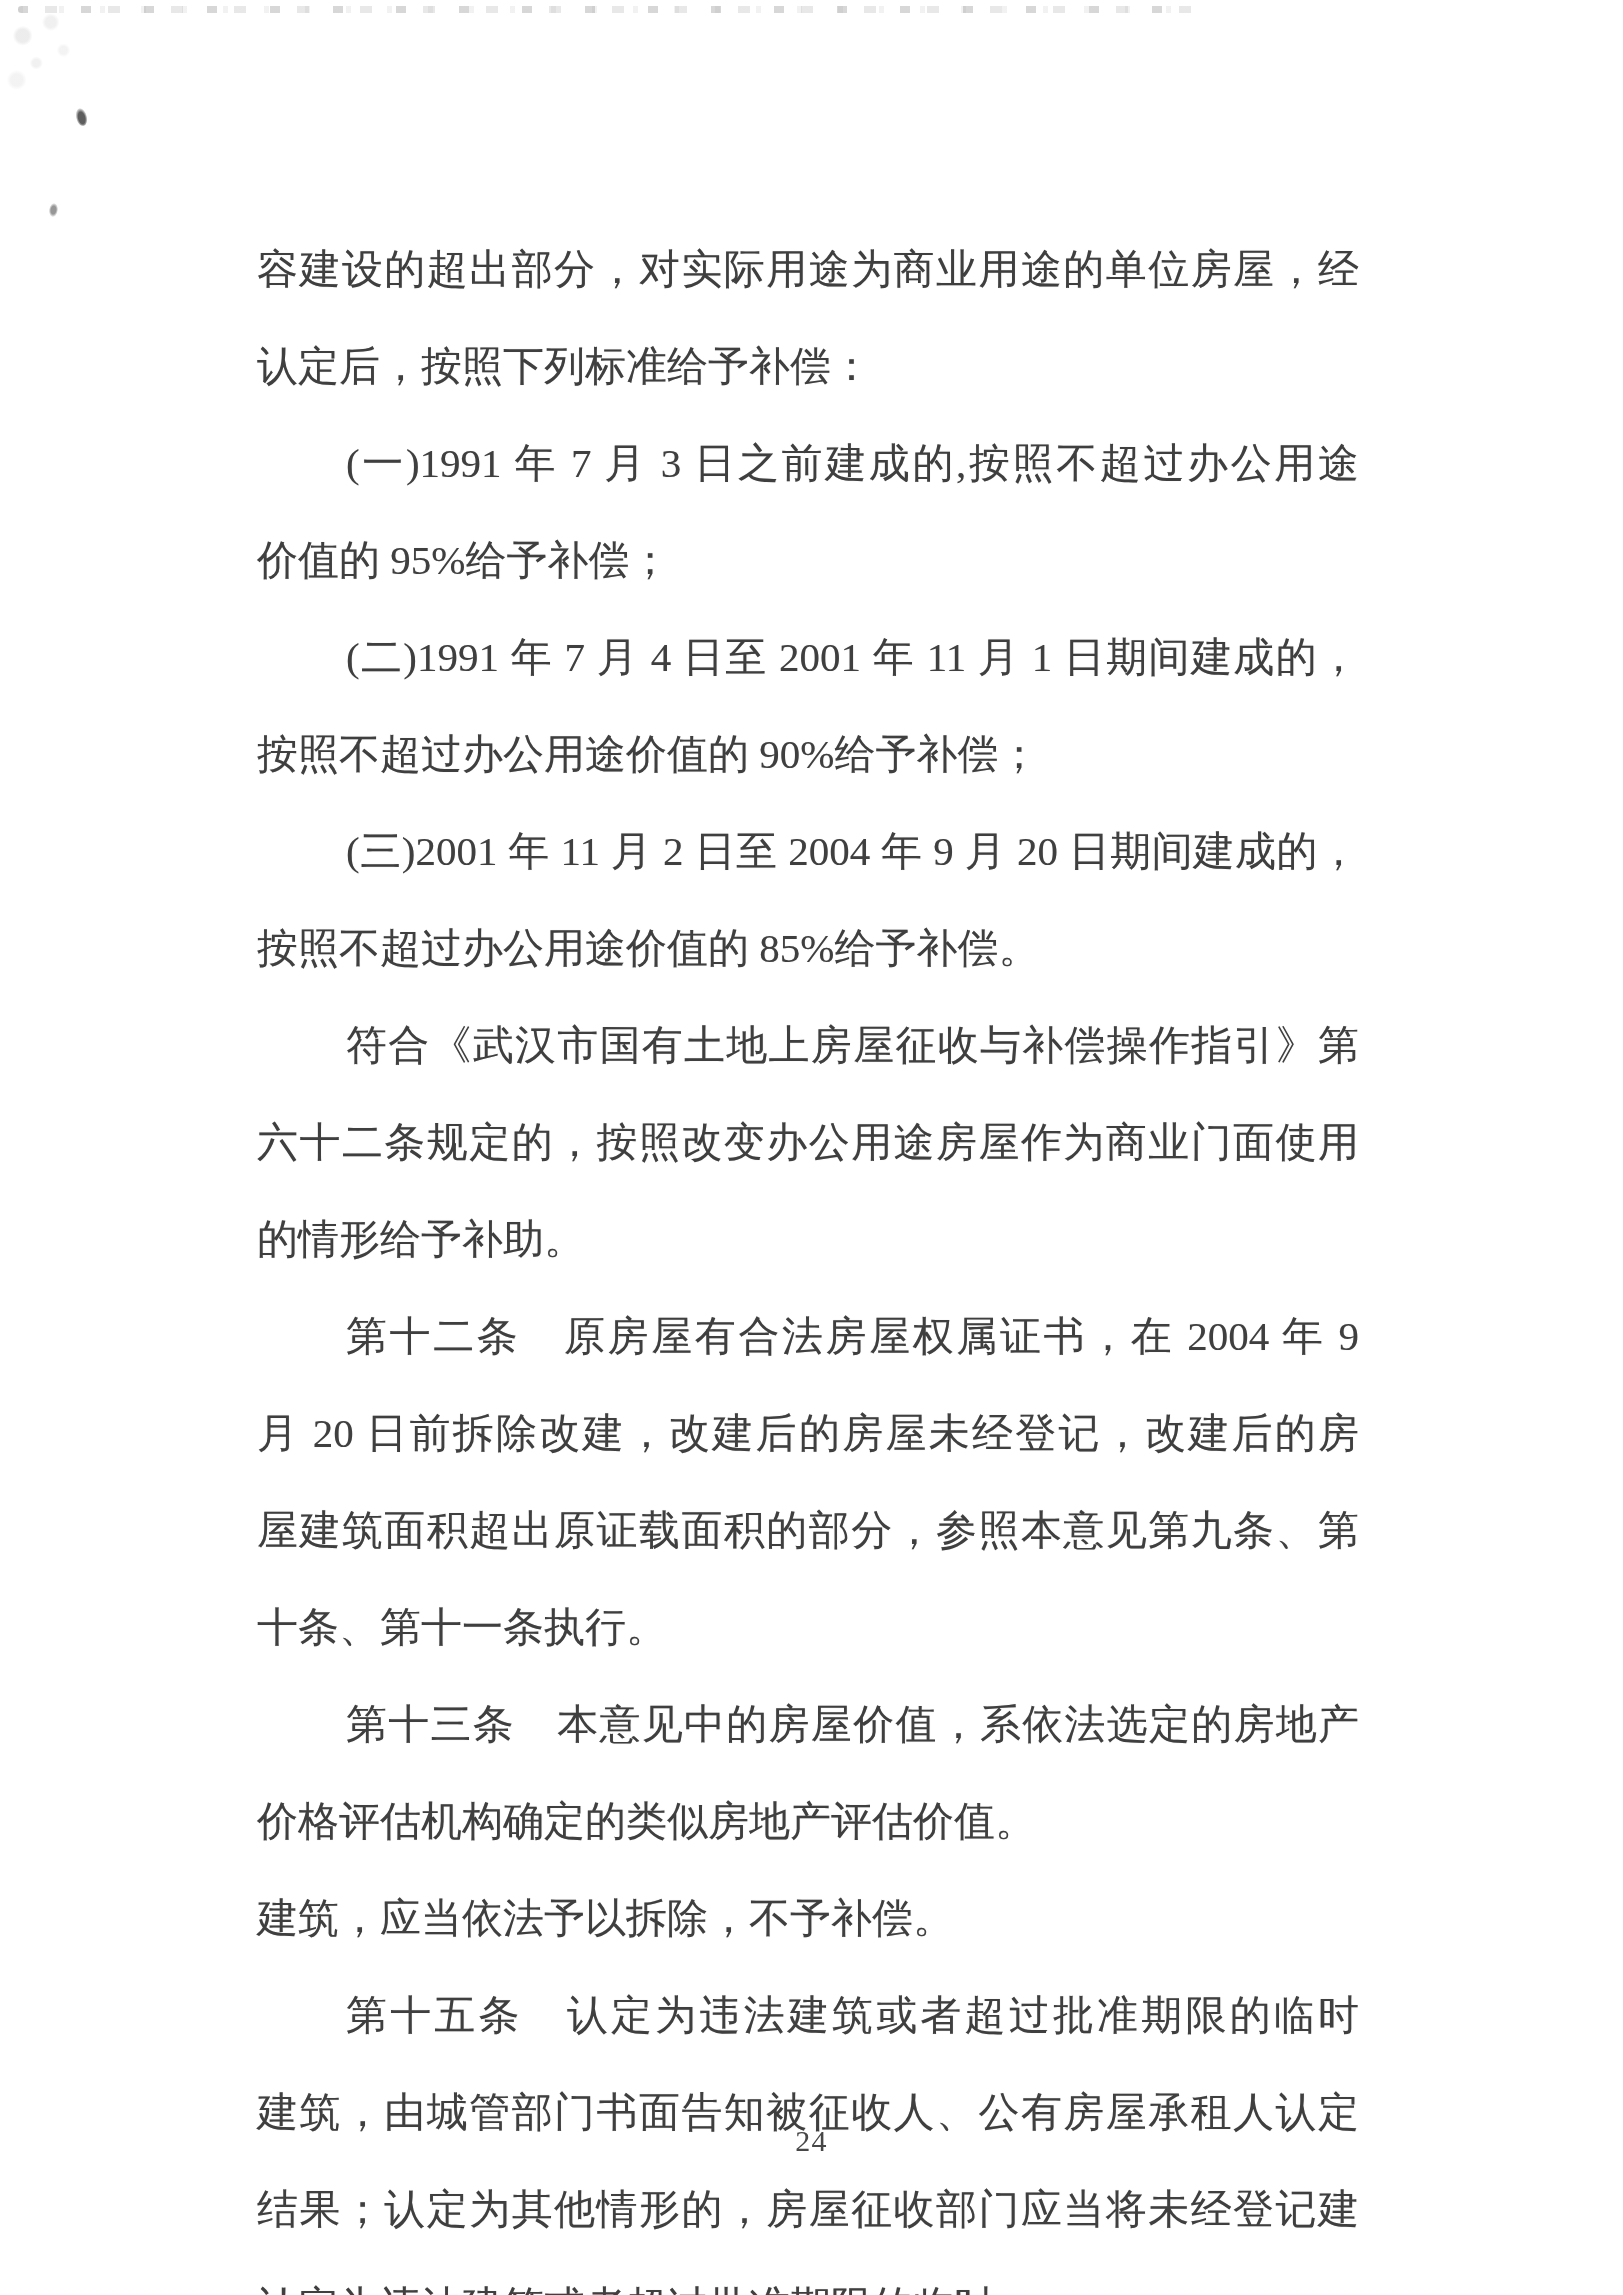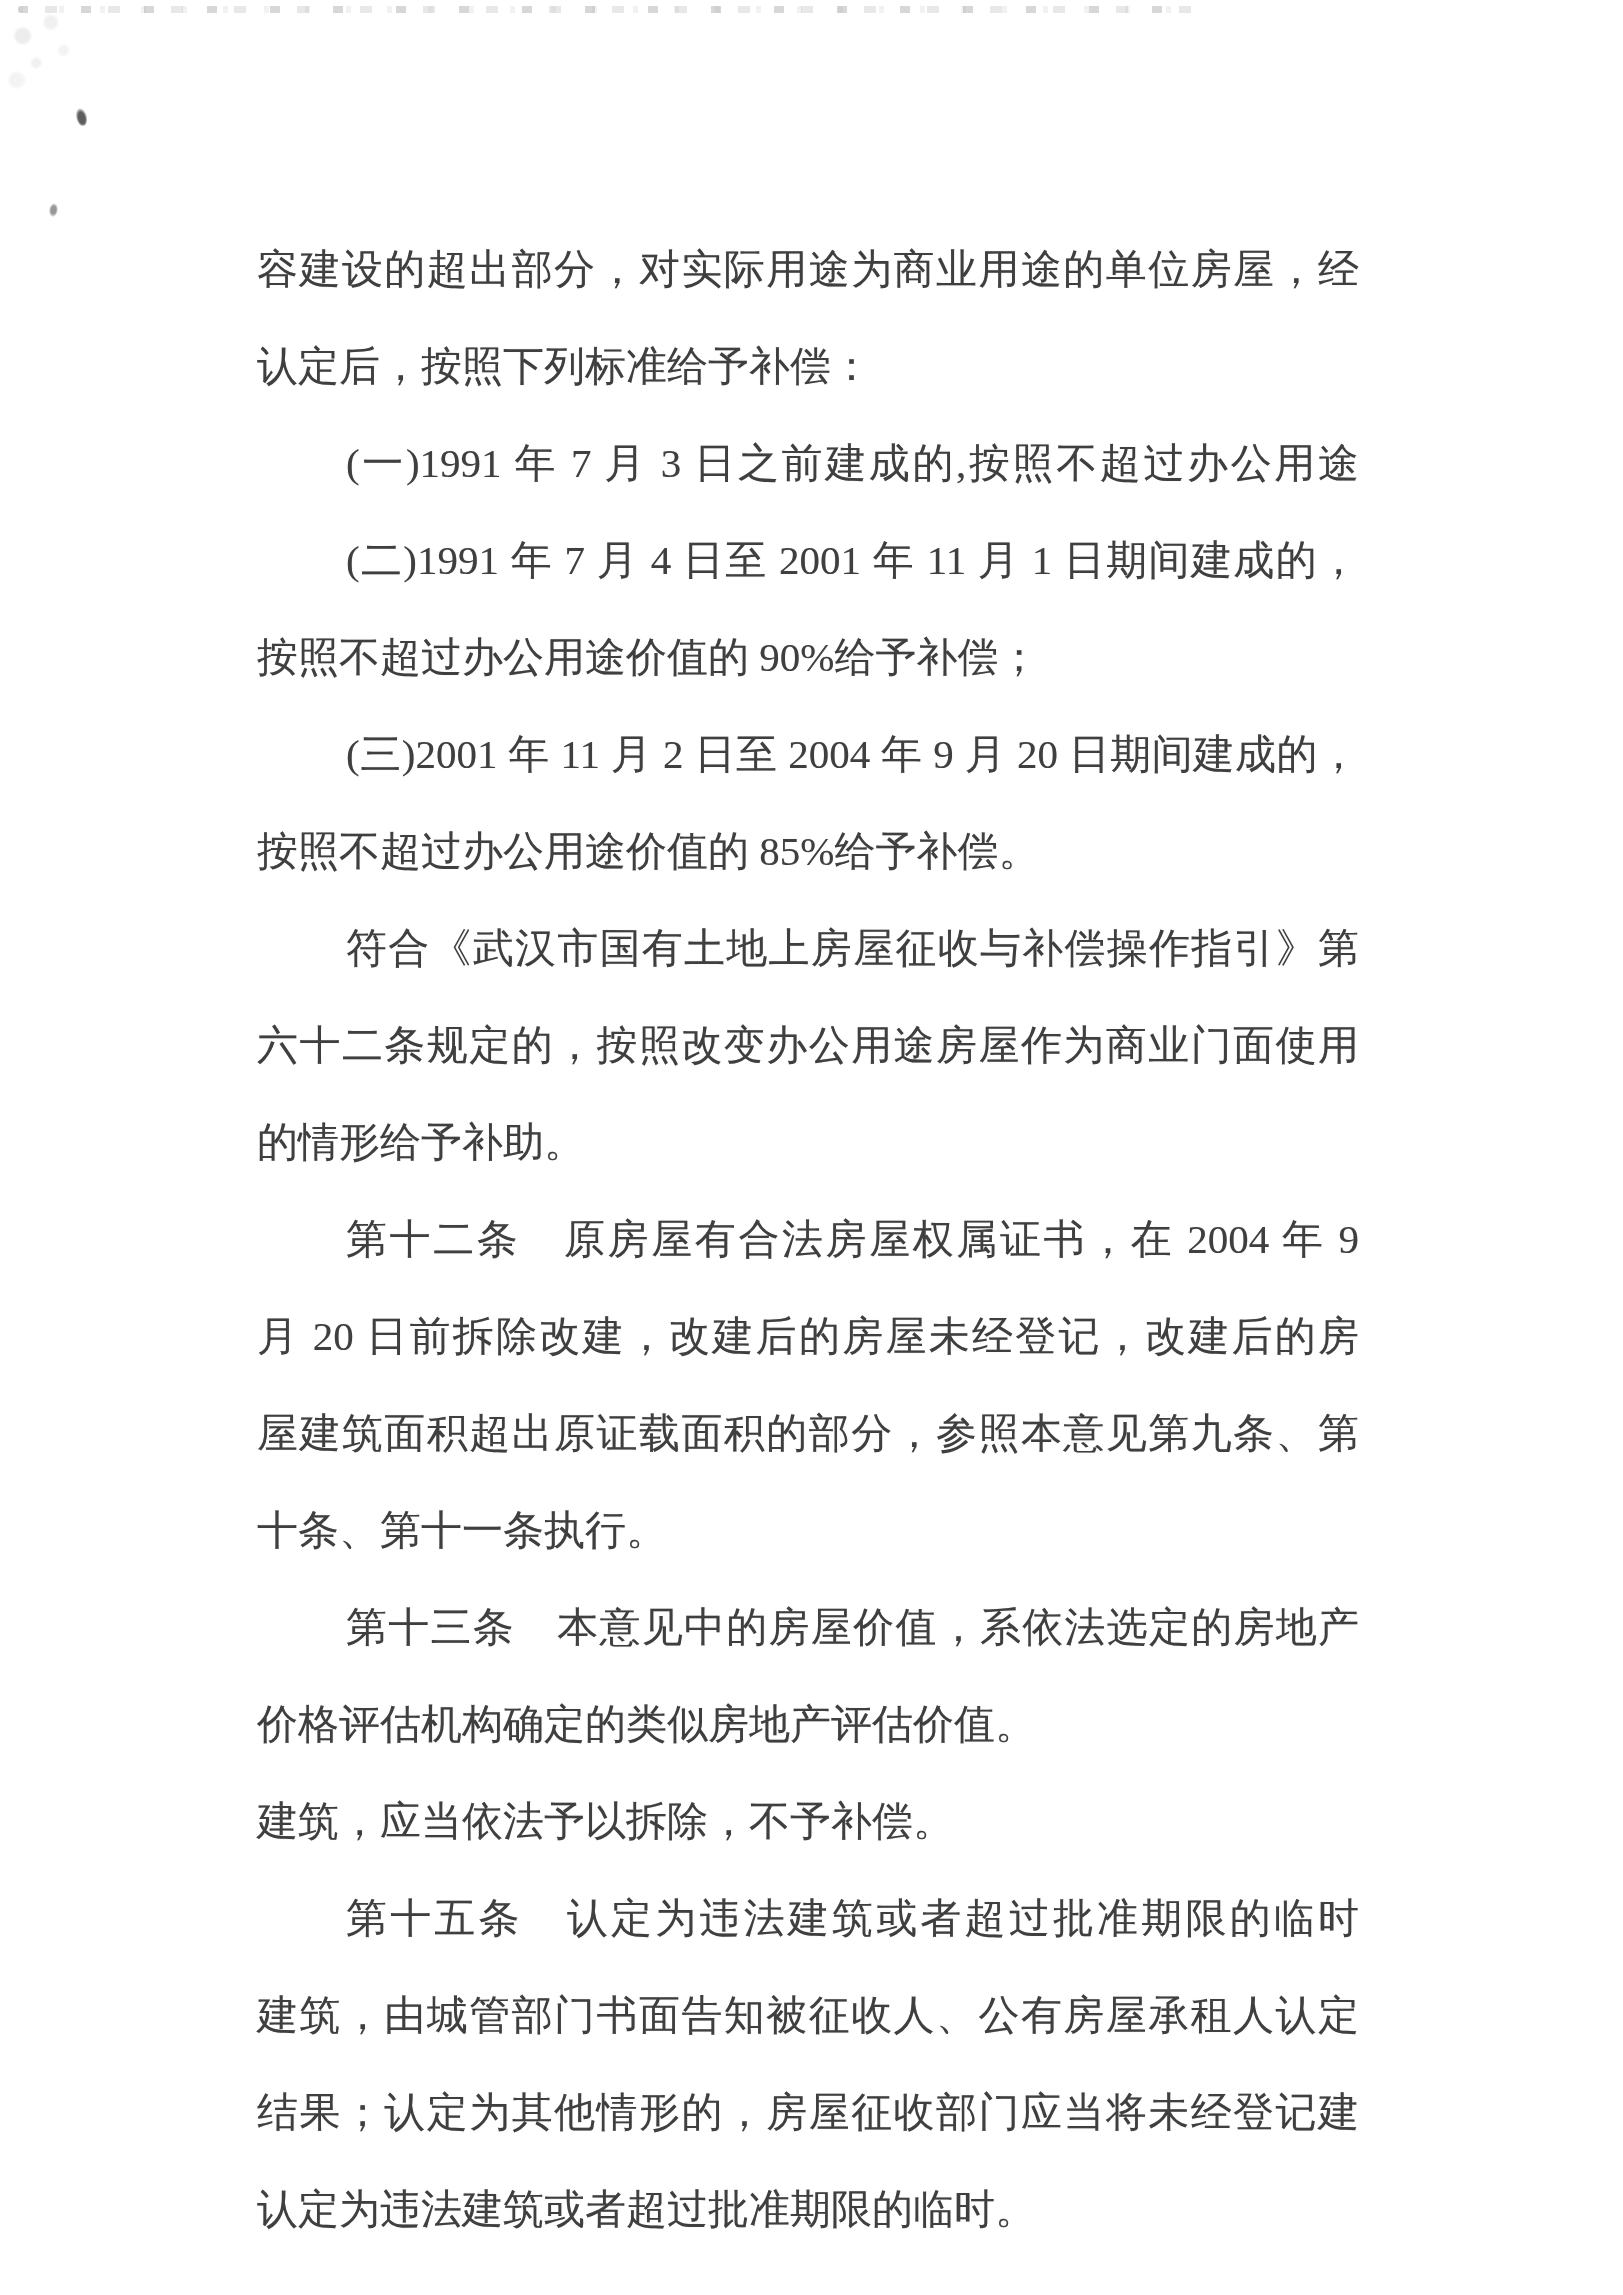--- a/index.html
+++ b/index.html
@@ -81,35 +81,37 @@
 
   <div class="noise-band"></div>
   <div class="corner-noise"></div>
   <div class="smudge-a"></div>
   <div class="smudge-b"></div>
 
   <main class="text-block">
     <p class="line jst">容建设的超出部分，对实际用途为商业用途的单位房屋，经</p>
     <p class="line">认定后，按照下列标准给予补偿：</p>
     <p class="line jst ind">(一)1991 年 7 月 3 日之前建成的,按照不超过办公用途</p>
+    <p class="line">价值的 95%给予补偿；</p>
     <p class="line jst ind">(二)1991 年 7 月 4 日至 2001 年 11 月 1 日期间建成的，</p>
     <p class="line">按照不超过办公用途价值的 90%给予补偿；</p>
     <p class="line jst ind">(三)2001 年 11 月 2 日至 2004 年 9 月 20 日期间建成的，</p>
     <p class="line">按照不超过办公用途价值的 85%给予补偿。</p>
     <p class="line jst ind">符合《武汉市国有土地上房屋征收与补偿操作指引》第</p>
     <p class="line jst">六十二条规定的，按照改变办公用途房屋作为商业门面使用</p>
     <p class="line">的情形给予补助。</p>
     <p class="line jst ind">第十二条　原房屋有合法房屋权属证书，在 2004 年 9</p>
     <p class="line jst">月 20 日前拆除改建，改建后的房屋未经登记，改建后的房</p>
     <p class="line jst">屋建筑面积超出原证载面积的部分，参照本意见第九条、第</p>
     <p class="line">十条、第十一条执行。</p>
     <p class="line jst ind">第十三条　本意见中的房屋价值，系依法选定的房地产</p>
     <p class="line">价格评估机构确定的类似房地产评估价值。</p>
     <p class="line">建筑，应当依法予以拆除，不予补偿。</p>
     <p class="line jst ind">第十五条　认定为违法建筑或者超过批准期限的临时</p>
     <p class="line jst">建筑，由城管部门书面告知被征收人、公有房屋承租人认定</p>
     <p class="line jst">结果；认定为其他情形的，房屋征收部门应当将未经登记建</p>
     <p class="line">认定为违法建筑或者超过批准期限的临时。</p>
   </main>
 
+  <footer class="page-number">24</footer>
 
 </div>
 
 
 </body></html>

